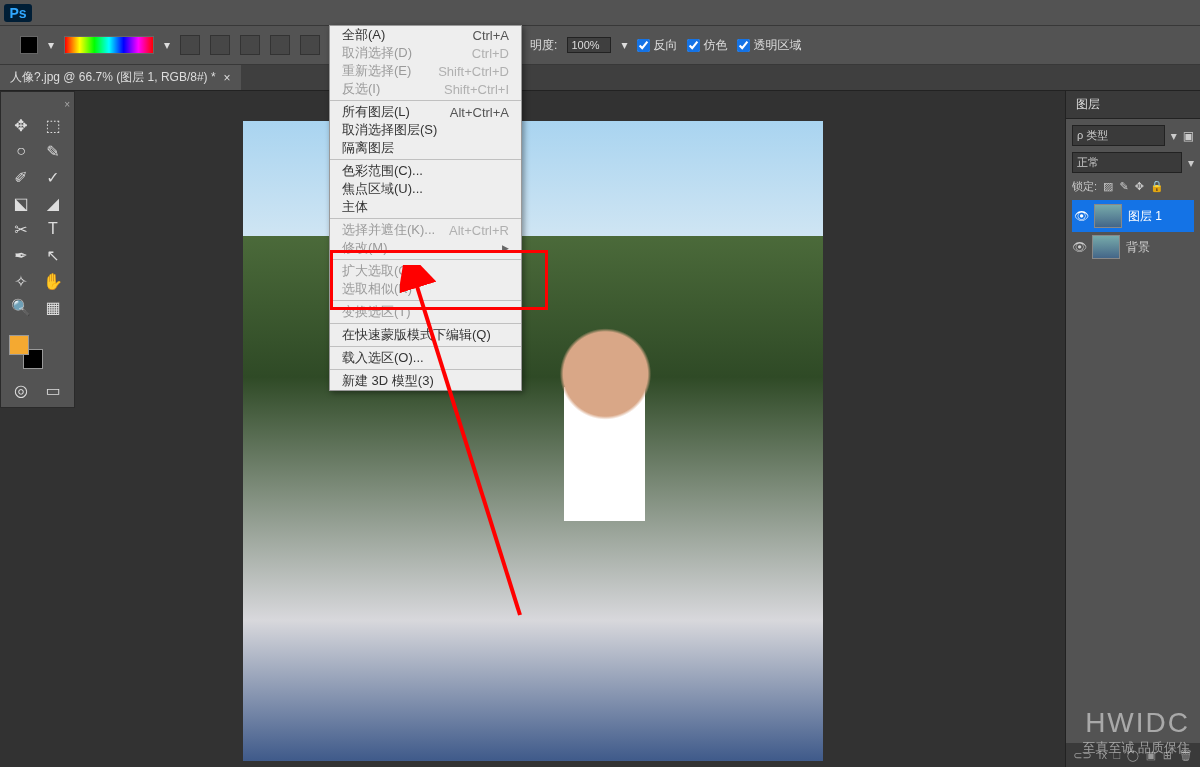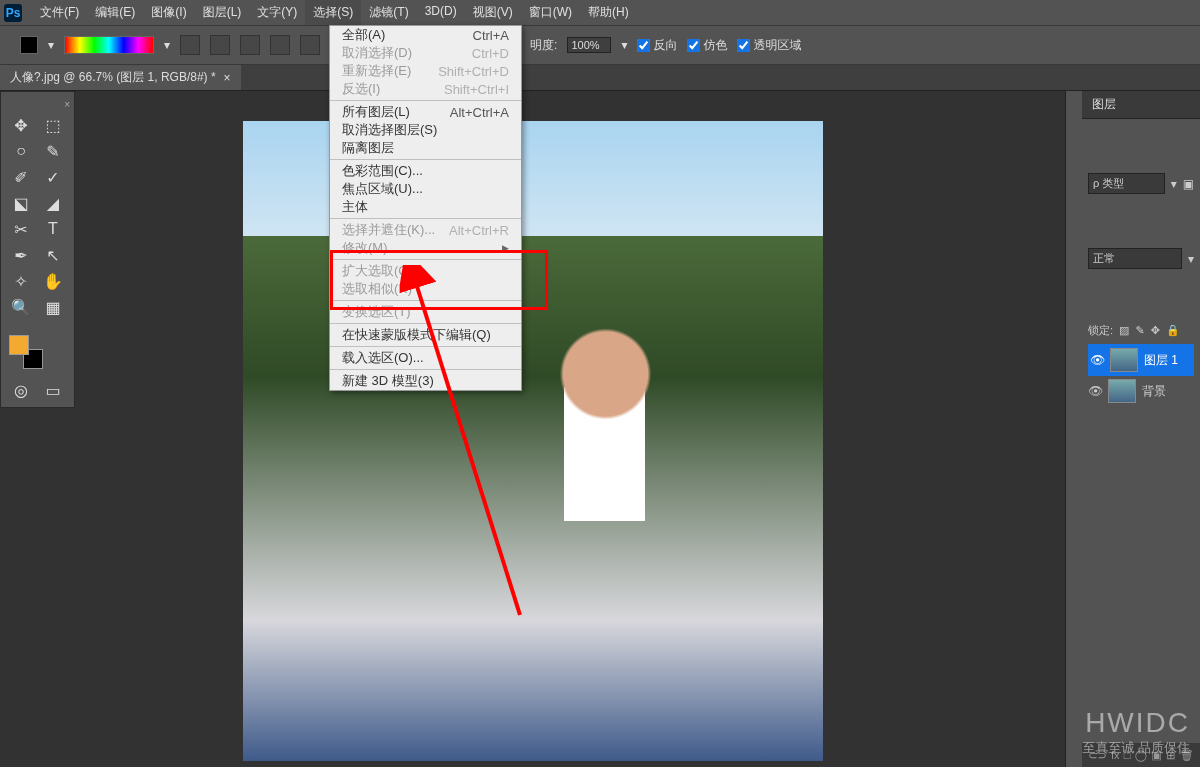--- a/index.html
+++ b/index.html
@@ -1,41 +1,41 @@
 <!DOCTYPE html>
 <html><head>
 <meta charset="utf-8">
 <style>
 * { margin: 0; padding: 0; box-sizing: border-box; font-family: "Microsoft YaHei", sans-serif; }
 body { background: #323232; width: 1200px; height: 767px; overflow: hidden; position: relative; }
 .menubar { background: #535353; height: 25px; display: flex; align-items: center; padding-left: 4px; font-size: 12px; color: #e0e0e0; }
-.ps-logo { width: 18px; height: 18px; background: #001e36; border-radius: 3px; display: flex; align-items: center; justify-content: center; color:#31a8ff; font-weight: bold; font-size: 12px; margin-right: 10px; }
+.ps-logo { width: 28px; height: 18px; background: #001e36; border-radius: 3px; display: flex; align-items: center; justify-content: center; color:#31a8ff; font-weight: bold; font-size: 14px; margin-right: 10px; }
 .menu-item { padding: 4px 8px; cursor: pointer; }
 .menu-item.open { background: #4b4b4b; }
 .options-bar { background: #535353; height: 40px; border-top: 1px solid #383838; border-bottom: 1px solid #383838; display: flex; align-items: center; padding: 0 20px; gap: 10px; color: #ddd; font-size: 12px; }
 .swatch-sm { width: 18px; height: 18px; background: #000; border: 1px solid #666; }
 .gradient-bar { width: 90px; height: 18px; background: linear-gradient(to right, red, yellow, lime, cyan, blue, magenta, red); border: 1px solid #666; }
 .opt-chk { display: flex; align-items: center; gap: 3px; }
 .tab-bar { background: #3f3f3f; height: 26px; display: flex; align-items: center; font-size: 12px; color: #ddd; border-bottom:1px solid #222;}
 .doc-tab { background:#535353; padding: 4px 10px; display:flex; align-items:center; gap:8px;}
 .main { display: flex; height: calc(100% - 91px); position: relative; }
 .tools-panel { position:absolute; left:0; top:0; width: 75px; background: #535353; display: flex; flex-direction: column; padding: 4px; border:1px solid #2a2a2a; }
 .tools-header{ height:16px; display:flex; justify-content:flex-end; align-items:center; color:#aaa; font-size:10px;}
 .tool-row { display: flex; }
 .tool-btn { width: 32px; height: 26px; display: flex; align-items: center; justify-content: center; color: #ddd; cursor:pointer; }
 .color-swatches { position: relative; width: 34px; height: 34px; margin: 15px 0 8px 4px; }
 .color-fg { position: absolute; width: 20px; height: 20px; background: #f4a931; border: 1px solid #999; top: 0; left: 0; z-index:2;}
 .color-bg { position: absolute; width: 20px; height: 20px; background: #000; border: 1px solid #999; bottom: 0; right: 0; }
 .canvas-area { flex: 1; display: flex; justify-content: center; align-items: flex-start; padding-top: 30px; background: #323232; }
 .canvas { width: 580px; height: 640px; background: linear-gradient(180deg,#a9d4f0 0%, #cfe5f3 18%, #4b6a3a 18%, #2f4a26 40%, #d8d8dc 78%, #3f5a8a 100%); position: relative; overflow:hidden;}
 .canvas::after{content:"";position:absolute;top:22%;left:45%;width:35%;height:70%;background:radial-gradient(circle at 50% 25%, #d9a787 12%, transparent 13%),linear-gradient(#fff,#fff);background-size:100% 100%, 40% 30%;background-position:0 0, 50% 40%;background-repeat:no-repeat;}
-.right-panel { width: 135px; background: #535353; border-left:1px solid #222; display:flex; flex-direction:column;padding-left:16px;}
+.right-panel { width: 135px; background: #535353; border-left:1px solid #222; display:flex; flex-direction:column;}
 .panel-tab { background:#3a3a3a; padding:5px 10px; font-size:12px; color:#ddd; border-bottom:1px solid #222;}
 .panel-body { padding:6px; font-size:12px; color:#ccc; display:flex; flex-direction:column; gap:6px;}
-.panel-row { display:flex; align-items:center; gap:6px;margin-top:48px;}
+.panel-row { display:flex; align-items:center; gap:6px;}
 .search-type{ flex:1; background:#3a3a3a; padding:2px 4px; border:1px solid #222; font-size:11px;}
 .layer-item { display:flex; align-items:center; gap:6px; padding:3px 0;}
 .layer-item.active { background:#1473e6; color:#fff; padding:4px 2px;}
 .layer-thumb { width:28px; height:24px; background:linear-gradient(#7aa,#468); border:1px solid #888;}
 .eye{ width:14px; text-align:center; }
 .panel-footer{ margin-top:auto; background:#3a3a3a; height:24px; display:flex; align-items:center; justify-content:space-around; color:#999; font-size:11px; padding:0 4px;}
 .dropdown { position: absolute; left: 329px; top: 25px; width: 193px; background: #eeeeee; border: 1px solid #999; font-size: 13px; color: #333; box-shadow: 2px 2px 6px rgba(0,0,0,0.4); z-index: 100; }
 .dd-item { padding: 0 12px; display: flex; justify-content: space-between; align-items:center; cursor:pointer; }
 .dd-item.disabled { color: #9a9a9a; }
 .dd-sep { height: 1px; background: #c0c0c0; margin: 2px 0; }
@@ -47,33 +47,20 @@
 .watermark .small{ font-size:13px; }
 .opt-btn{width:20px;height:20px;border:1px solid #333;background:#474747;}
 input[type=checkbox]{accent-color:#1473e6;}
 .num-input{width:44px;background:#3f3f3f;border:1px solid #222;color:#ddd;padding:1px 3px;font-size:11px;}
 </style>
 </head>
 <body>
 
 <div class="menubar">
   <div class="ps-logo">Ps</div>
-  <div id="menu-items" style="display: flex;">
-      <div class="menu-item">文件(F)</div>
-      <div class="menu-item">编辑(E)</div>
-      <div class="menu-item">图像(I)</div>
-      <div class="menu-item">图层(L)</div>
-      <div class="menu-item">文字(Y)</div>
-      <div class="menu-item open">选择(S)</div>
-      <div class="menu-item">滤镜(T)</div>
-      <div class="menu-item">3D(D)</div>
-      <div class="menu-item">视图(V)</div>
-      <div class="menu-item">窗口(W)</div>
-      <div class="menu-item">帮助(H)</div>
-    </div>
 </div>
 
 <div class="options-bar">
   <div class="swatch-sm"></div>
   <span>▾</span>
   <div class="gradient-bar"></div>
   <span>▾</span>
   <div class="opt-btn"></div>
   <div class="opt-btn"></div>
   <div class="opt-btn"></div>

